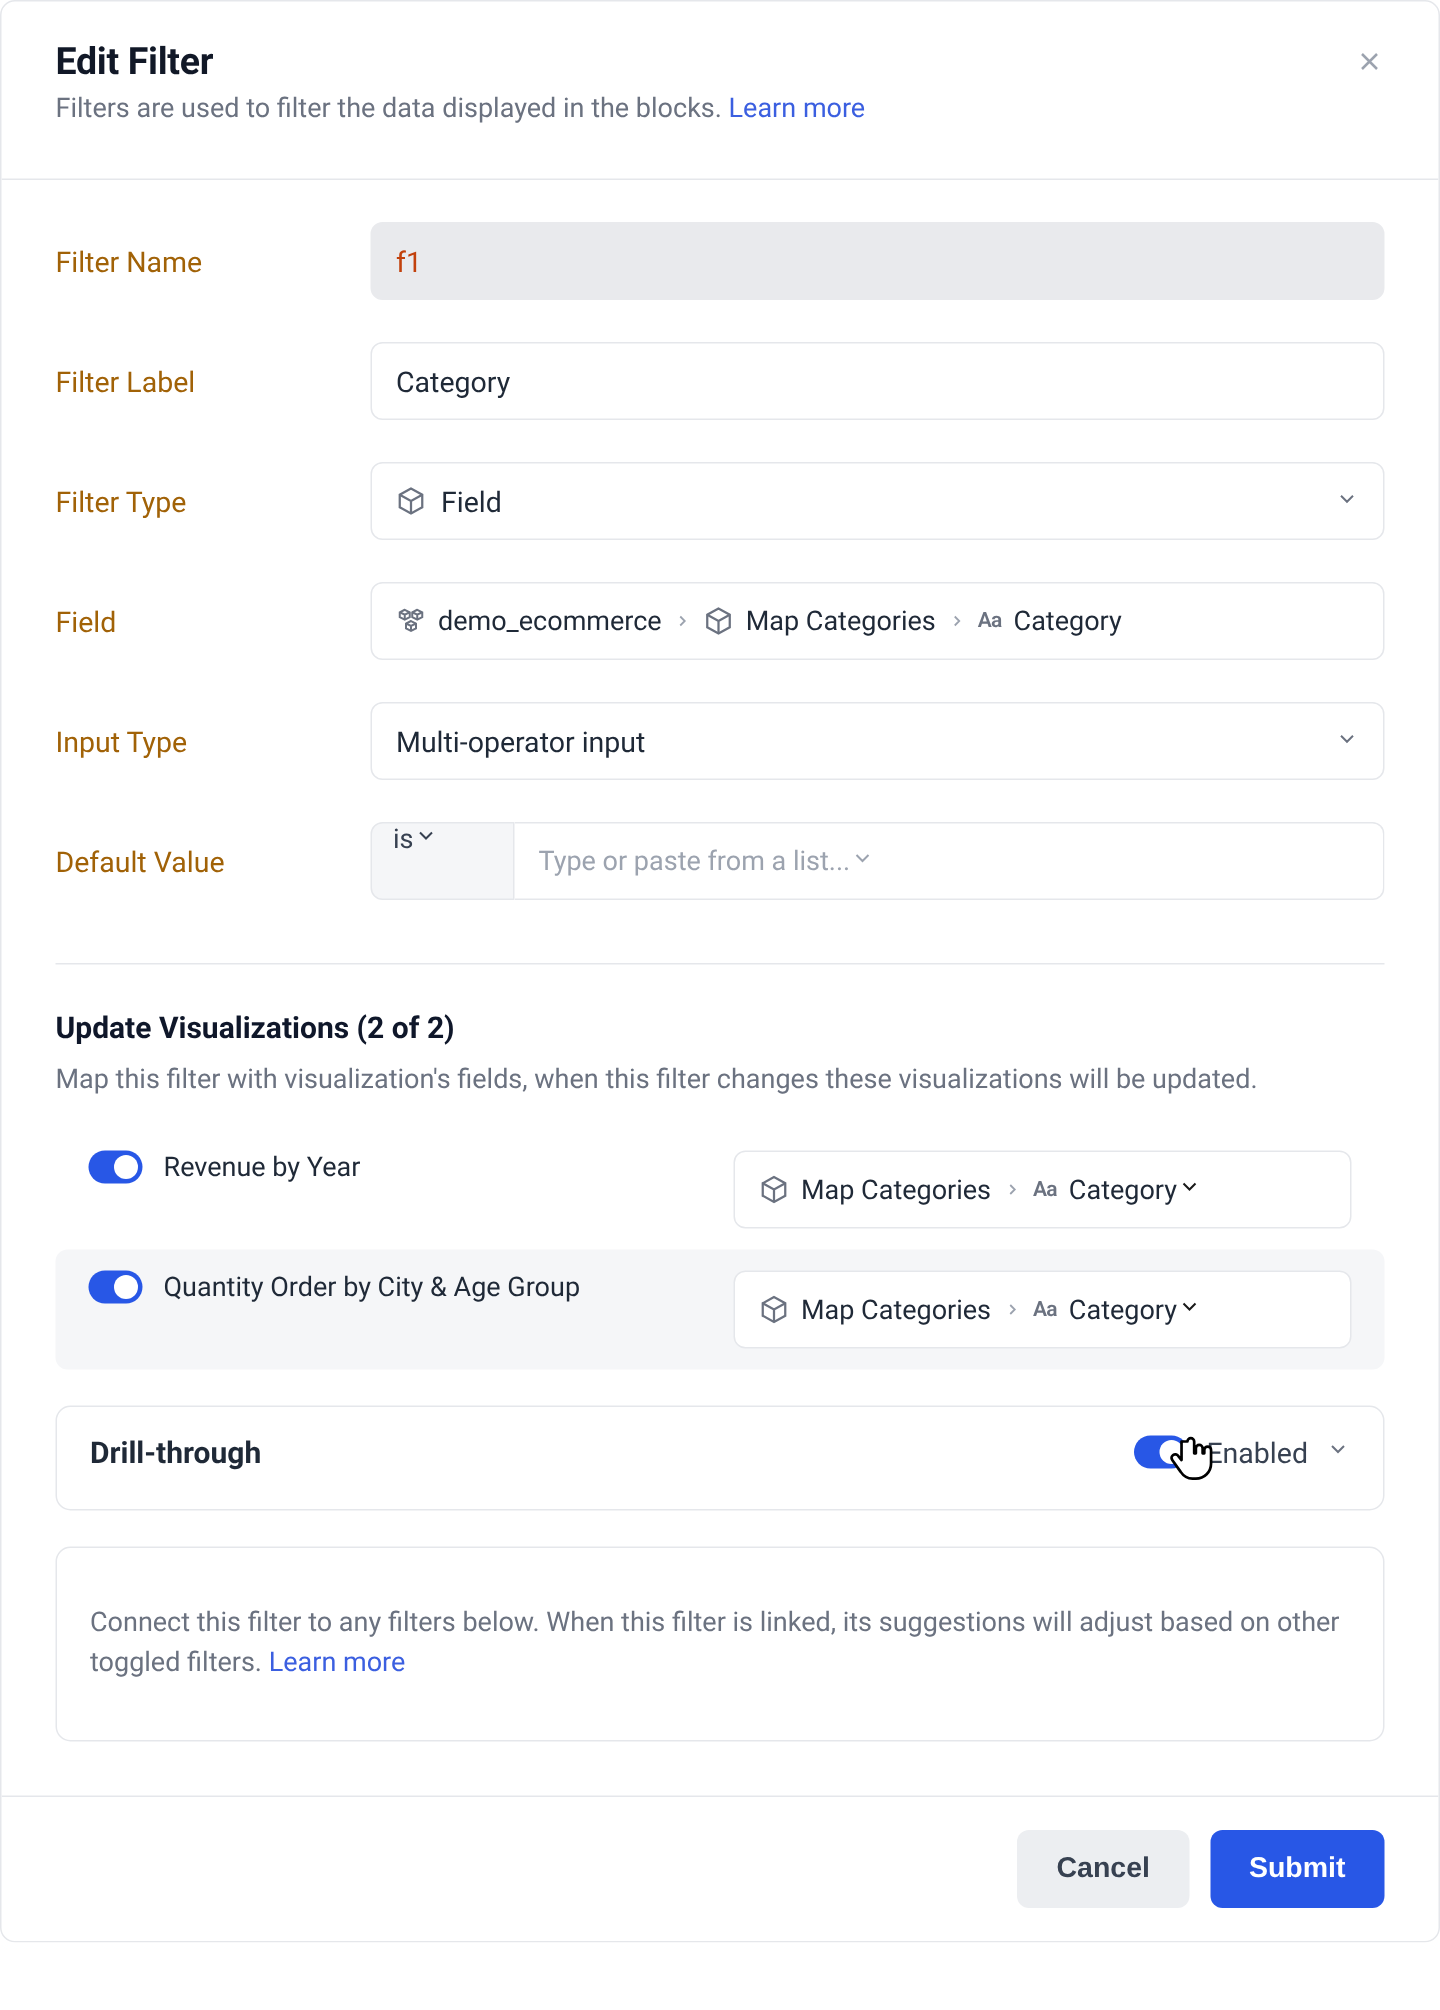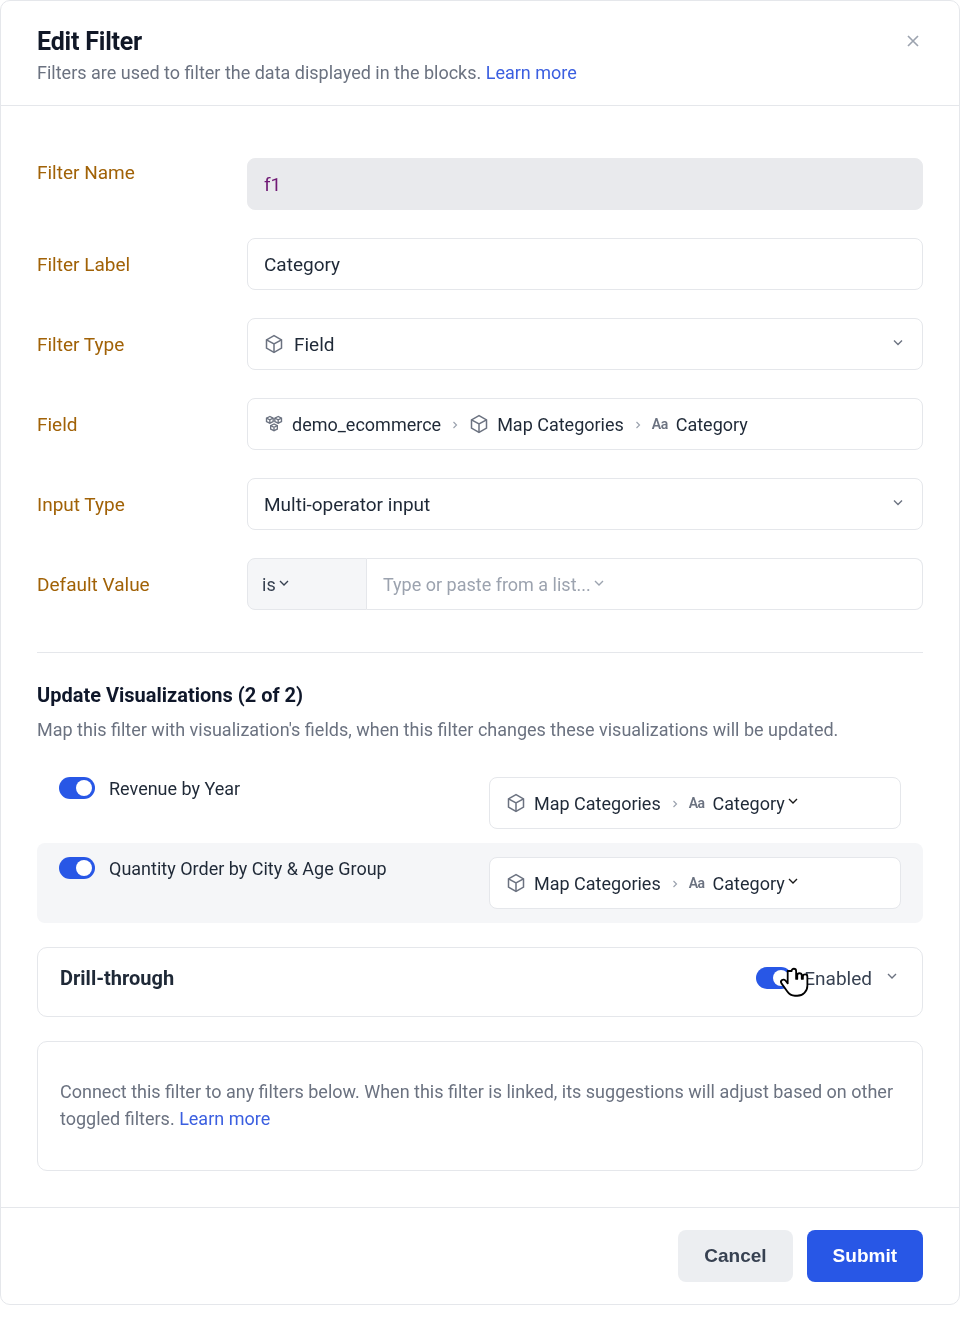--- a/index.html
+++ b/index.html
@@ -12,21 +12,21 @@
   }
   .modal {
     width: 960px;
     border: 1px solid #e5e7eb;
     border-radius: 10px;
     background: #fff;
     position: relative;
     overflow: hidden;
   }
   .modal-header {
-    padding: 26px 36px 22px 36px;
+    padding: 26px 36px 36px 36px;
     border-bottom: 1px solid #e5e7eb;
     position: relative;
   }
   .modal-title {
     font-size: 25px;
     font-weight: 700;
     color: #111827;
     margin: 0 0 6px 0;
     letter-spacing: -0.2px;
   }
@@ -70,21 +70,21 @@
     border-radius: 8px;
     padding: 0 16px;
     font-size: 19px;
     color: #1f2937;
     background: #fff;
     display: flex;
     align-items: center;
     gap: 10px;
     position: relative;
   }
-  .input-box.disabled { background: #e9eaed; border-color: #e9eaed; color:#701a75;margin-top:24px;}
+  .input-box.disabled { background: #e9eaed; border-color: #e9eaed; color:#c2410c;}
   .input-box .chev-down {
     position: absolute;
     right: 16px;
     top: 50%;
     transform: translateY(-50%);
     color: #6b7280;
   }
   .chev-down svg { width: 16px; height: 16px; }
   .breadcrumb {
     display: flex;
@@ -94,27 +94,27 @@
     color: #1f2937;
     flex-wrap: wrap;
   }
   .bc-sep { color: #9ca3af; }
   .bc-sep svg { width: 12px; height: 12px; }
   .icon { display: inline-flex; align-items: center; }
   .icon svg { width: 20px; height: 20px; }
 
   .default-row { display:flex; gap:0; }
   .operator-box {
-    width: 120px;
+    width: 96px;
     height: 52px;
     border: 1px solid #e5e7eb;
     border-radius: 8px 0 0 8px;
     background: #f5f6f8;
     display: flex;
-    align-items: center;
+    align-items: flex-start;
     padding: 0 14px;
     font-size: 18px;
     color: #374151;
     position: relative;
   }
   .value-box {
     flex: 1;
     height: 52px;
     border: 1px solid #e5e7eb;
     border-left: none;

